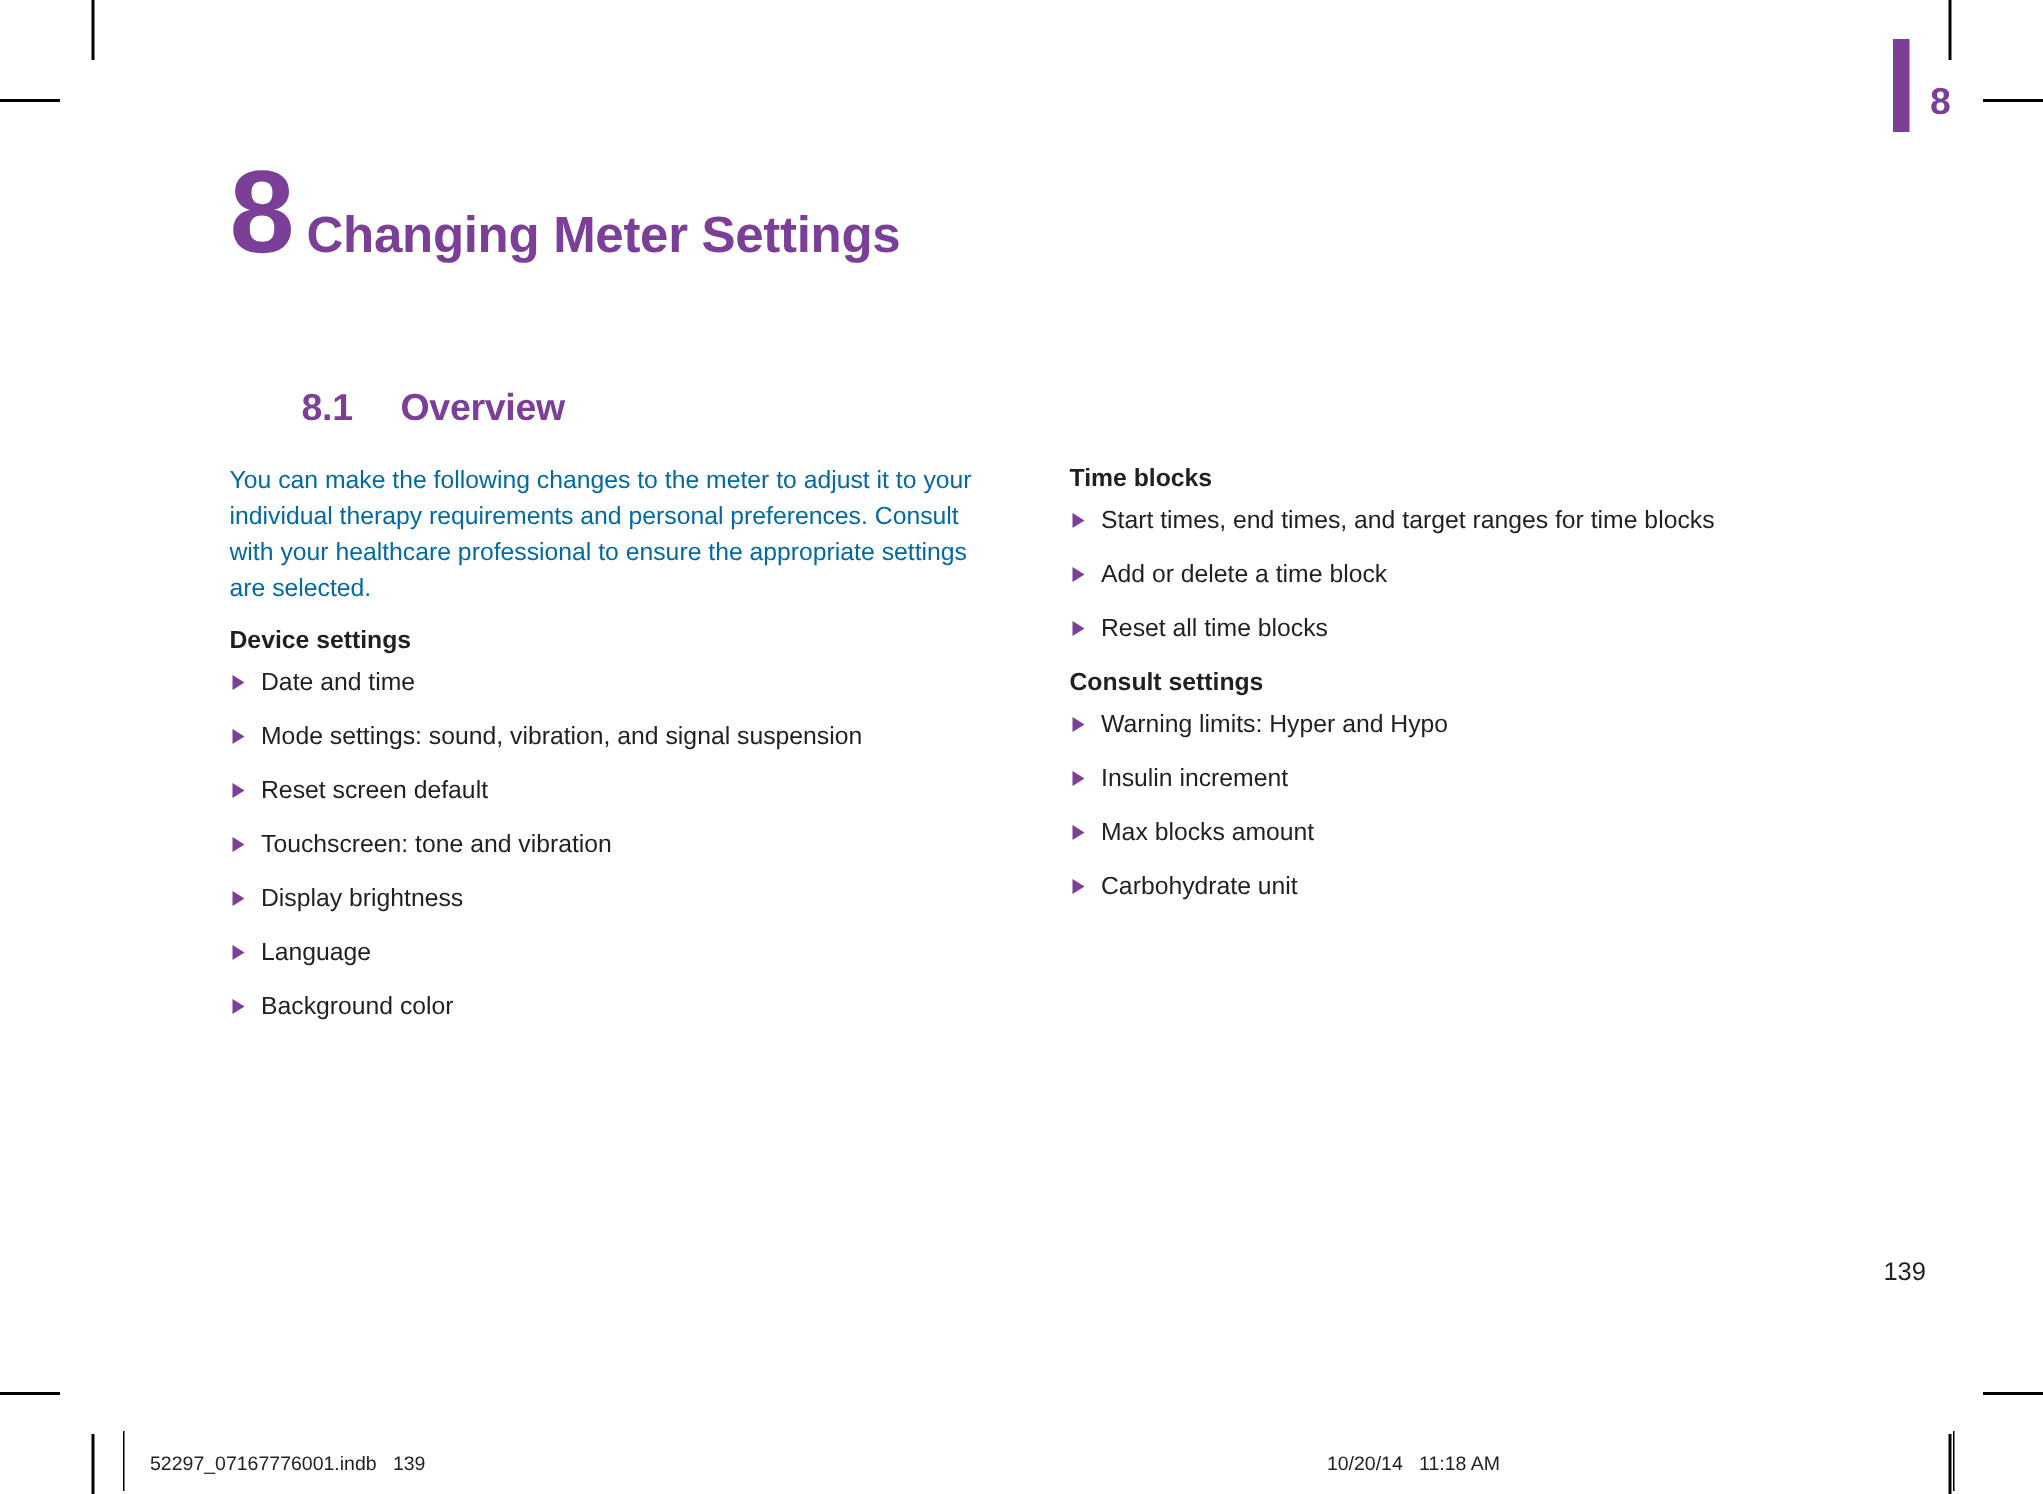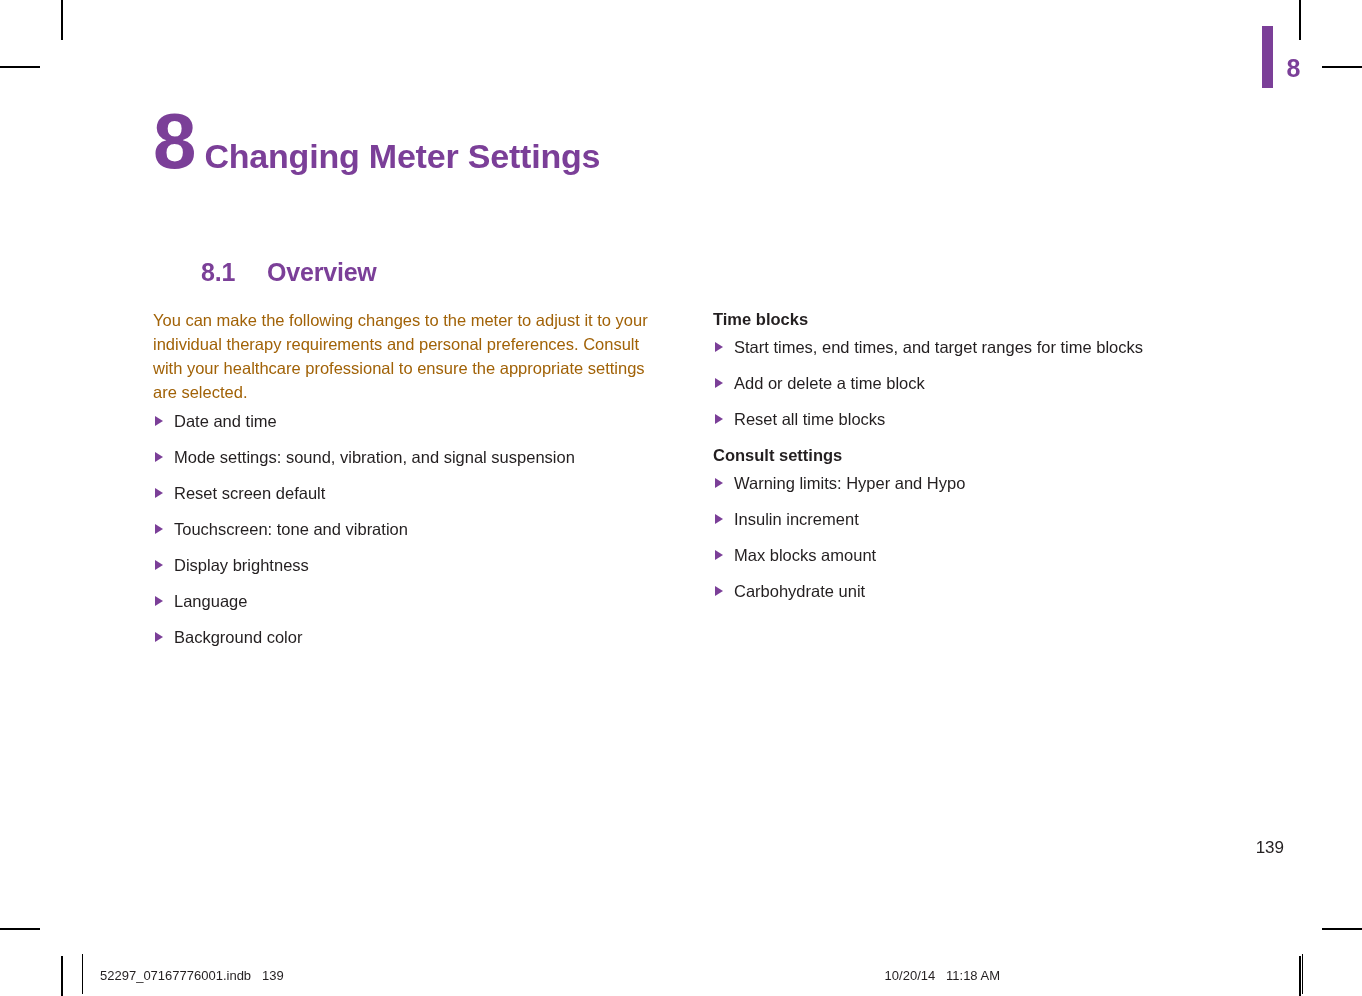--- a/index.html
+++ b/index.html
@@ -115,21 +115,21 @@
     width: 1066px;
     display: flex;
     gap: 54px;
   }
   .col { width: 506px; }
 
   p.body-para {
     margin: 0 0 6px 0;
     font-size: 16.5px;
     line-height: 24px;
-    color: #a16207;
+    color: #0369a1;
   }
   h3.sub-heading {
     margin: 14px 0 6px 0;
     font-size: 16.5px;
     font-weight: bold;
     line-height: 22px;
     color: #231F20;
   }
   h3.sub-heading.first { margin-top: 12px; }
 
@@ -219,20 +219,21 @@
 
   <div class="section-heading">
     <span class="sec-num">8.1</span>
     <span class="sec-title">Overview</span>
   </div>
 
   <div class="columns">
 
     <div class="col">
       <p class="body-para">You can make the following changes to the meter to adjust it to your individual therapy requirements and personal preferences. Consult with your healthcare professional to ensure the appropriate settings are selected.</p>
+      <h3 class="sub-heading first">Device settings</h3>
       <ul class="bullets">
         <li>
           <span class="tri"></span>
           <span>Date and time</span>
         </li>
         <li>
           <span class="tri"></span>
           <span>Mode settings: sound, vibration, and signal suspension</span>
         </li>
         <li>

